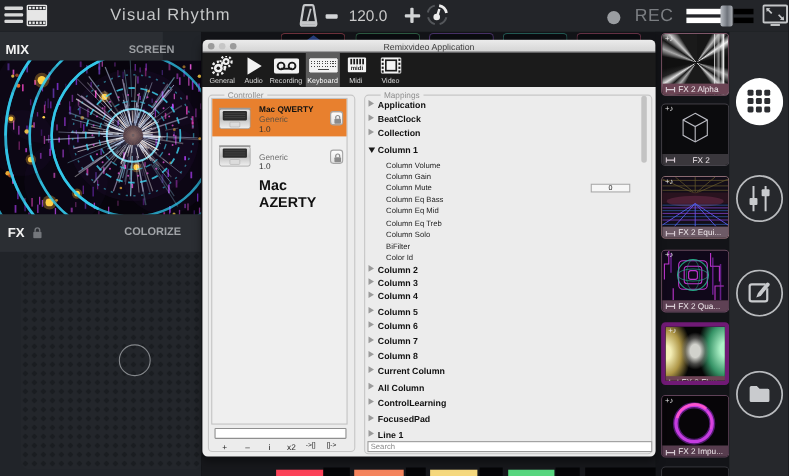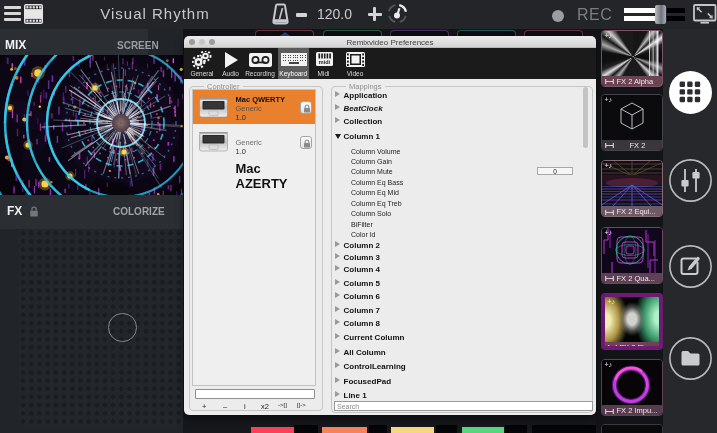--- a/index.html
+++ b/index.html
@@ -770,21 +770,21 @@
 <circle cx="21.5" cy="21.5" r="20.6" fill="none" stroke="#b9bbbe" stroke-width="1.6"></circle>
 <path d="M12.5 15.5 a1.5 1.5 0 0 1 1.5-1.5 H19 l2.5 2.5 H29 a1.5 1.5 0 0 1 1.5 1.5 V27 a1.5 1.5 0 0 1 -1.5 1.5 H14 a1.5 1.5 0 0 1 -1.5-1.5 Z" fill="#c9cbce"></path>
       </svg>
   </div>
 
   <div class="abs" id="dialog">
     <div class="abs" id="dtitle">
       <div class="tl" style="left:5px;background:#9b9b9b;"></div>
       <div class="tl" style="left:15px;background:#c6c6c6;"></div>
       <div class="tl" style="left:25px;background:#9b9b9b;"></div>
-      <div class="abs" id="dtitletxt">Remixvideo Preferences</div>
+      <div class="abs" id="dtitletxt">Remixvideo Application</div>
     </div>
     <div class="abs" id="dtool">
       <div class="abs" style="left:93.5px;top:0;width:31.5px;height:31px;background:#5c5c5c;"></div>
       <div class="ti" style="left:1px;width:34px;">
         <svg class="abs" style="left:7px;top:3px" width="20" height="18" viewBox="0 0 20 18">
           <g fill="#f2f2f2">
               <circle cx="13.5" cy="5" r="3.2"></circle>
               <circle cx="13.5" cy="5" r="5" fill="none" stroke="#f2f2f2" stroke-width="2" stroke-dasharray="1.8 1.9"></circle>
               <circle cx="13.5" cy="5" r="1.3" fill="#1b1b1b"></circle>
           <circle cx="6.5" cy="11" r="4"></circle>
@@ -950,21 +950,21 @@
       <div class="abs" style="left:11px;top:309.5px;width:120px;height:10.5px;background:#fff;border:1px solid #8f8f8f;border-radius:1px;"></div>
       <div class="abs" style="left:12px;top:323px;width:120px;height:8px;font-size:7.5px;color:#222;">
         <span style="position:absolute;left:6px;">+</span>
           <span style="position:absolute;left:27px;">–</span>
           <span style="position:absolute;left:48px;">i</span>
           <span style="position:absolute;left:65px;">x2</span>
           <span style="position:absolute;left:82px;font-size:6px;">-&gt;[]</span>
           <span style="position:absolute;left:101px;font-size:6px;">[]-&gt;</span>
       </div>
       <div class="trow btxt" style="left:150.5px;top:12.3px;"><span class="tri tric"></span>Application</div>
-      <div class="trow btxt" style="left:150.5px;top:24.8px;font-style:italic;"><span class="tri tric"></span>BeatClock</div>
+      <div class="trow btxt" style="left:150.5px;top:24.8px;"><span class="tri tric"></span>BeatClock</div>
       <div class="trow btxt" style="left:150.5px;top:37.5px;"><span class="tri tric"></span>Collection</div>
       <div class="trow btxt" style="left:150.5px;top:52.5px;"><span class="tri trie"></span>Column 1</div>
       <div class="trow stxt" style="left:167px;top:68.5px;">Column Volume</div>
       <div class="trow stxt" style="left:167px;top:78.9px;">Column Gain</div>
       <div class="trow stxt" style="left:167px;top:89.2px;">Column Mute</div>
       <div class="trow stxt" style="left:167px;top:99.8px;">Column Eq Bass</div>
       <div class="trow stxt" style="left:167px;top:110.3px;">Column Eq Mid</div>
       <div class="trow stxt" style="left:167px;top:120.8px;">Column Eq Treb</div>
       <div class="trow stxt" style="left:167px;top:131.2px;">Column Solo</div>
       <div class="trow stxt" style="left:167px;top:141.5px;">BiFilter</div>

